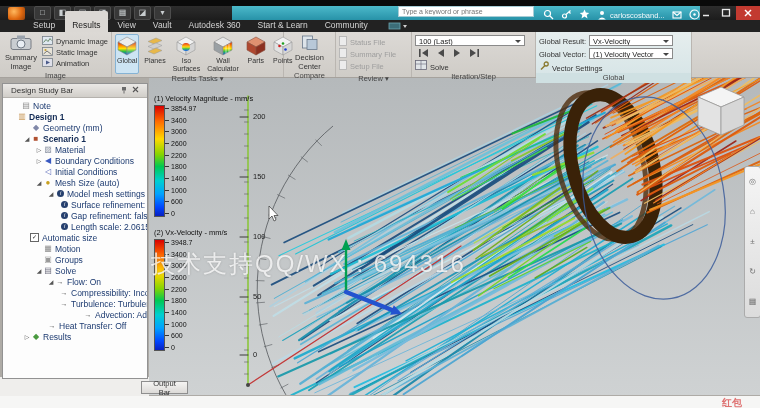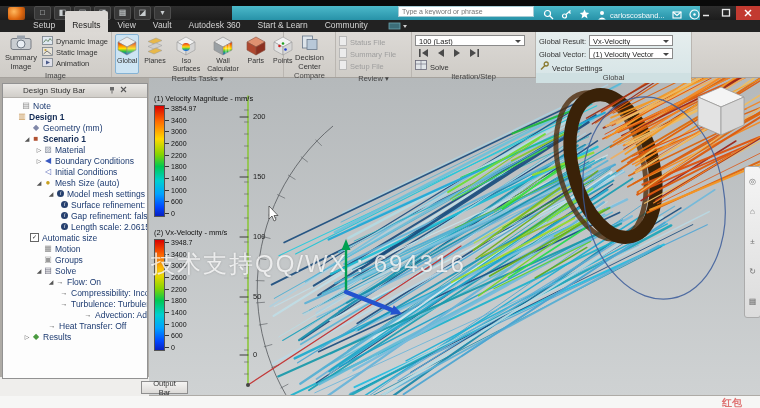--- a/index.html
+++ b/index.html
@@ -51,21 +51,21 @@
   .itcol{display:flex;flex-direction:column;gap:2px;padding-top:1px}
   .playrow{display:flex;gap:4px;align-items:center;padding-left:2px}
   .pbtn{width:13px;height:10px;display:flex;align-items:center;justify-content:center}
   .grow{display:flex;align-items:flex-end;gap:3px;font-size:7.5px;color:#333;white-space:nowrap}
   
   .workspace{position:absolute;left:0;top:77px;width:760px;height:319px;background:#aeaba6}
   .lstrip{position:absolute;left:0;top:300px;width:149px;height:19px;background:#efeeec}
   .panel{position:absolute;left:2px;top:6px;width:146px;height:296px;background:#fdfdfd;
          border:1px solid #929292;box-sizing:border-box;display:flex;flex-direction:column;z-index:2}
   .phead{height:13px;flex:none;background:linear-gradient(#eae8e5,#d1cec9);border-bottom:1px solid #b5b2ad;
-         font-size:8px;color:#333;display:flex;align-items:center;padding:0 20px;gap:4px}
+         font-size:8px;color:#333;display:flex;align-items:center;padding:0 8px;gap:4px}
   .ptitle{flex:1}
   .tree{flex:1;overflow:hidden;padding-top:2px}
   .trow{height:11px;display:flex;align-items:center;font-size:8.5px;color:#1c3a70;white-space:nowrap}
   .trow .exp{width:8px;font-size:6px;color:#555;text-align:center;flex:none}
   .tico{width:10px;font-size:8px;text-align:center;margin-right:2px;flex:none}
   .ico-note{color:#8a8a8a}.ico-design{color:#c89858}.ico-geom{color:#8088a8}.ico-scenario{color:#b05030}
   .ico-material{color:#8890a0}.ico-bc{color:#3858c0}.ico-ic{color:#5868b8}.ico-mesh{color:#c8a020}
   .ico-motion{color:#888}.ico-groups{color:#999}.ico-solve{color:#667}.ico-flow{color:#444;font-size:7px}
   .ico-results{color:#4a9a40}
   .ico-info{display:block;width:7px;height:7px;border-radius:50%;background:#26406e;color:#fff;

